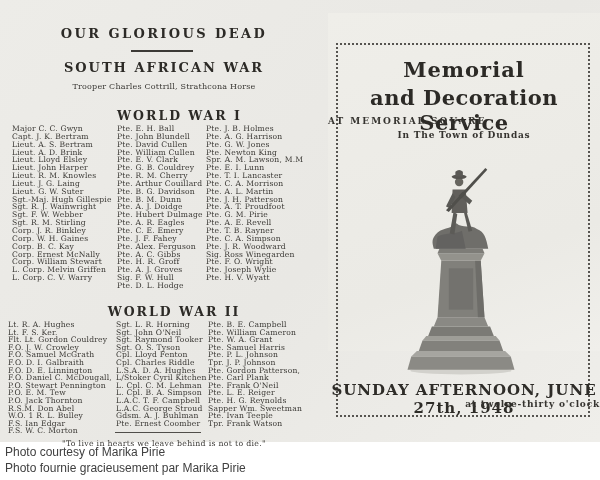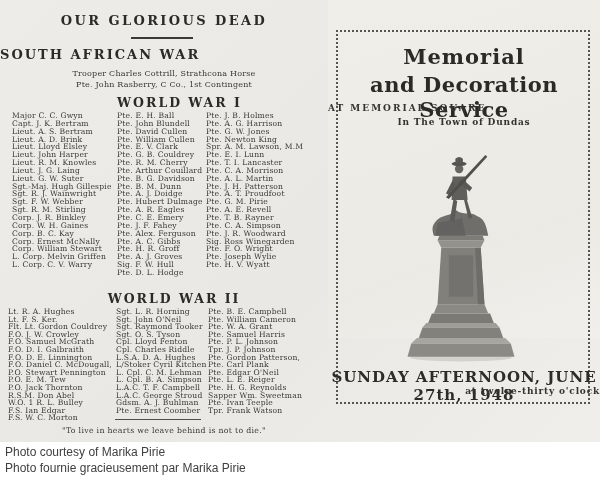--- a/index.html
+++ b/index.html
@@ -7,34 +7,34 @@
   body {
     position:relative;
     background:#ffffff;
     font-family:"DejaVu Serif", serif;
     overflow:hidden;
   }
   .scan {
     position:absolute; left:0; top:0; width:600px; height:442px;
     background:linear-gradient(135deg,#edece8 0%, #e9e8e4 55%, #efeeea 100%);
   }
-  .page { position:absolute; top:0; height:338px; }
+  .page { position:absolute; top:13px; height:338px; }
   .page-left  { left:0;   width:328px; }
   .page-right { left:328px; width:272px; background:linear-gradient(160deg,#efeee9 0%, #ebeae5 70%, #f0efeb 100%); }
 
   
   .lp-title {
     position:absolute; left:0; top:13px; width:328px; text-align:center;
     font-size:13px; font-weight:bold; letter-spacing:2.4px; color:#2c2a26;
   }
   .lp-rule {
     position:absolute; left:131px; top:37px; width:62px; height:2px; background:#3c3a36;
   }
   .lp-saw-heading {
-    position:absolute; left:0; top:47px; width:328px; 
+    position:absolute; left:0; top:47px; width:328px; text-align:center;
     font-size:13px; font-weight:bold; letter-spacing:2px; color:#2c2a26;
   }
   .lp-saw-names {
     position:absolute; left:0; top:68px; width:328px; text-align:center;
   }
   .lp-saw-names .n { font-size:8px; line-height:11px; }
 
   .ww-heading {
     position:absolute; width:328px; text-align:center;
     font-size:12.5px; font-weight:bold; letter-spacing:2px; color:#2c2a26;
@@ -106,21 +106,20 @@
 
 <div class="scan">
 
   <div class="page page-left">
     <div class="lp-title">OUR GLORIOUS DEAD</div>
     <div class="lp-rule"></div>
 
     <div class="lp-saw-heading">SOUTH AFRICAN WAR</div>
     <div class="lp-saw-names">
         <div class="n">Trooper Charles Cottrill, Strathcona Horse</div>
-        <div class="n">Pte. John Rasberry, C Co., 1st Contingent</div>
       </div>
 
     <div class="ww-heading ww1-heading">WORLD WAR I</div>
     <div class="names ww1 ww1-c1">
         <div class="n">Major C. C. Gwyn</div>
         <div class="n">Capt. J. K. Bertram</div>
         <div class="n">Lieut. A. S. Bertram</div>
         <div class="n">Lieut. A. D. Brink</div>
         <div class="n">Lieut. Lloyd Elsley</div>
         <div class="n">Lieut. John Harper</div>
@@ -221,21 +220,21 @@
       </div>
     <div class="names ww2 ww2-c3">
         <div class="n">Pte. B. E. Campbell</div>
         <div class="n">Pte. William Cameron</div>
         <div class="n">Pte. W. A. Grant</div>
         <div class="n">Pte. Samuel Harris</div>
         <div class="n">Pte. P. L. Johnson</div>
         <div class="n">Tpr. J. P. Johnson</div>
         <div class="n">Pte. Gordon Patterson,</div>
         <div class="n">Pte. Carl Plank</div>
-        <div class="n">Pte. Edgar O'Neil</div>
+        <div class="n">Pte. Frank O'Neil</div>
         <div class="n">Pte. L. E. Reiger</div>
         <div class="n">Pte. H. G. Reynolds</div>
         <div class="n">Sapper Wm. Sweetman</div>
         <div class="n">Pte. Ivan Teeple</div>
         <div class="n">Tpr. Frank Watson</div>
       </div>
 
     <div class="quote-rule"></div>
     <div class="lp-quote">"To live in hearts we leave behind is not to die."</div>
   </div>

